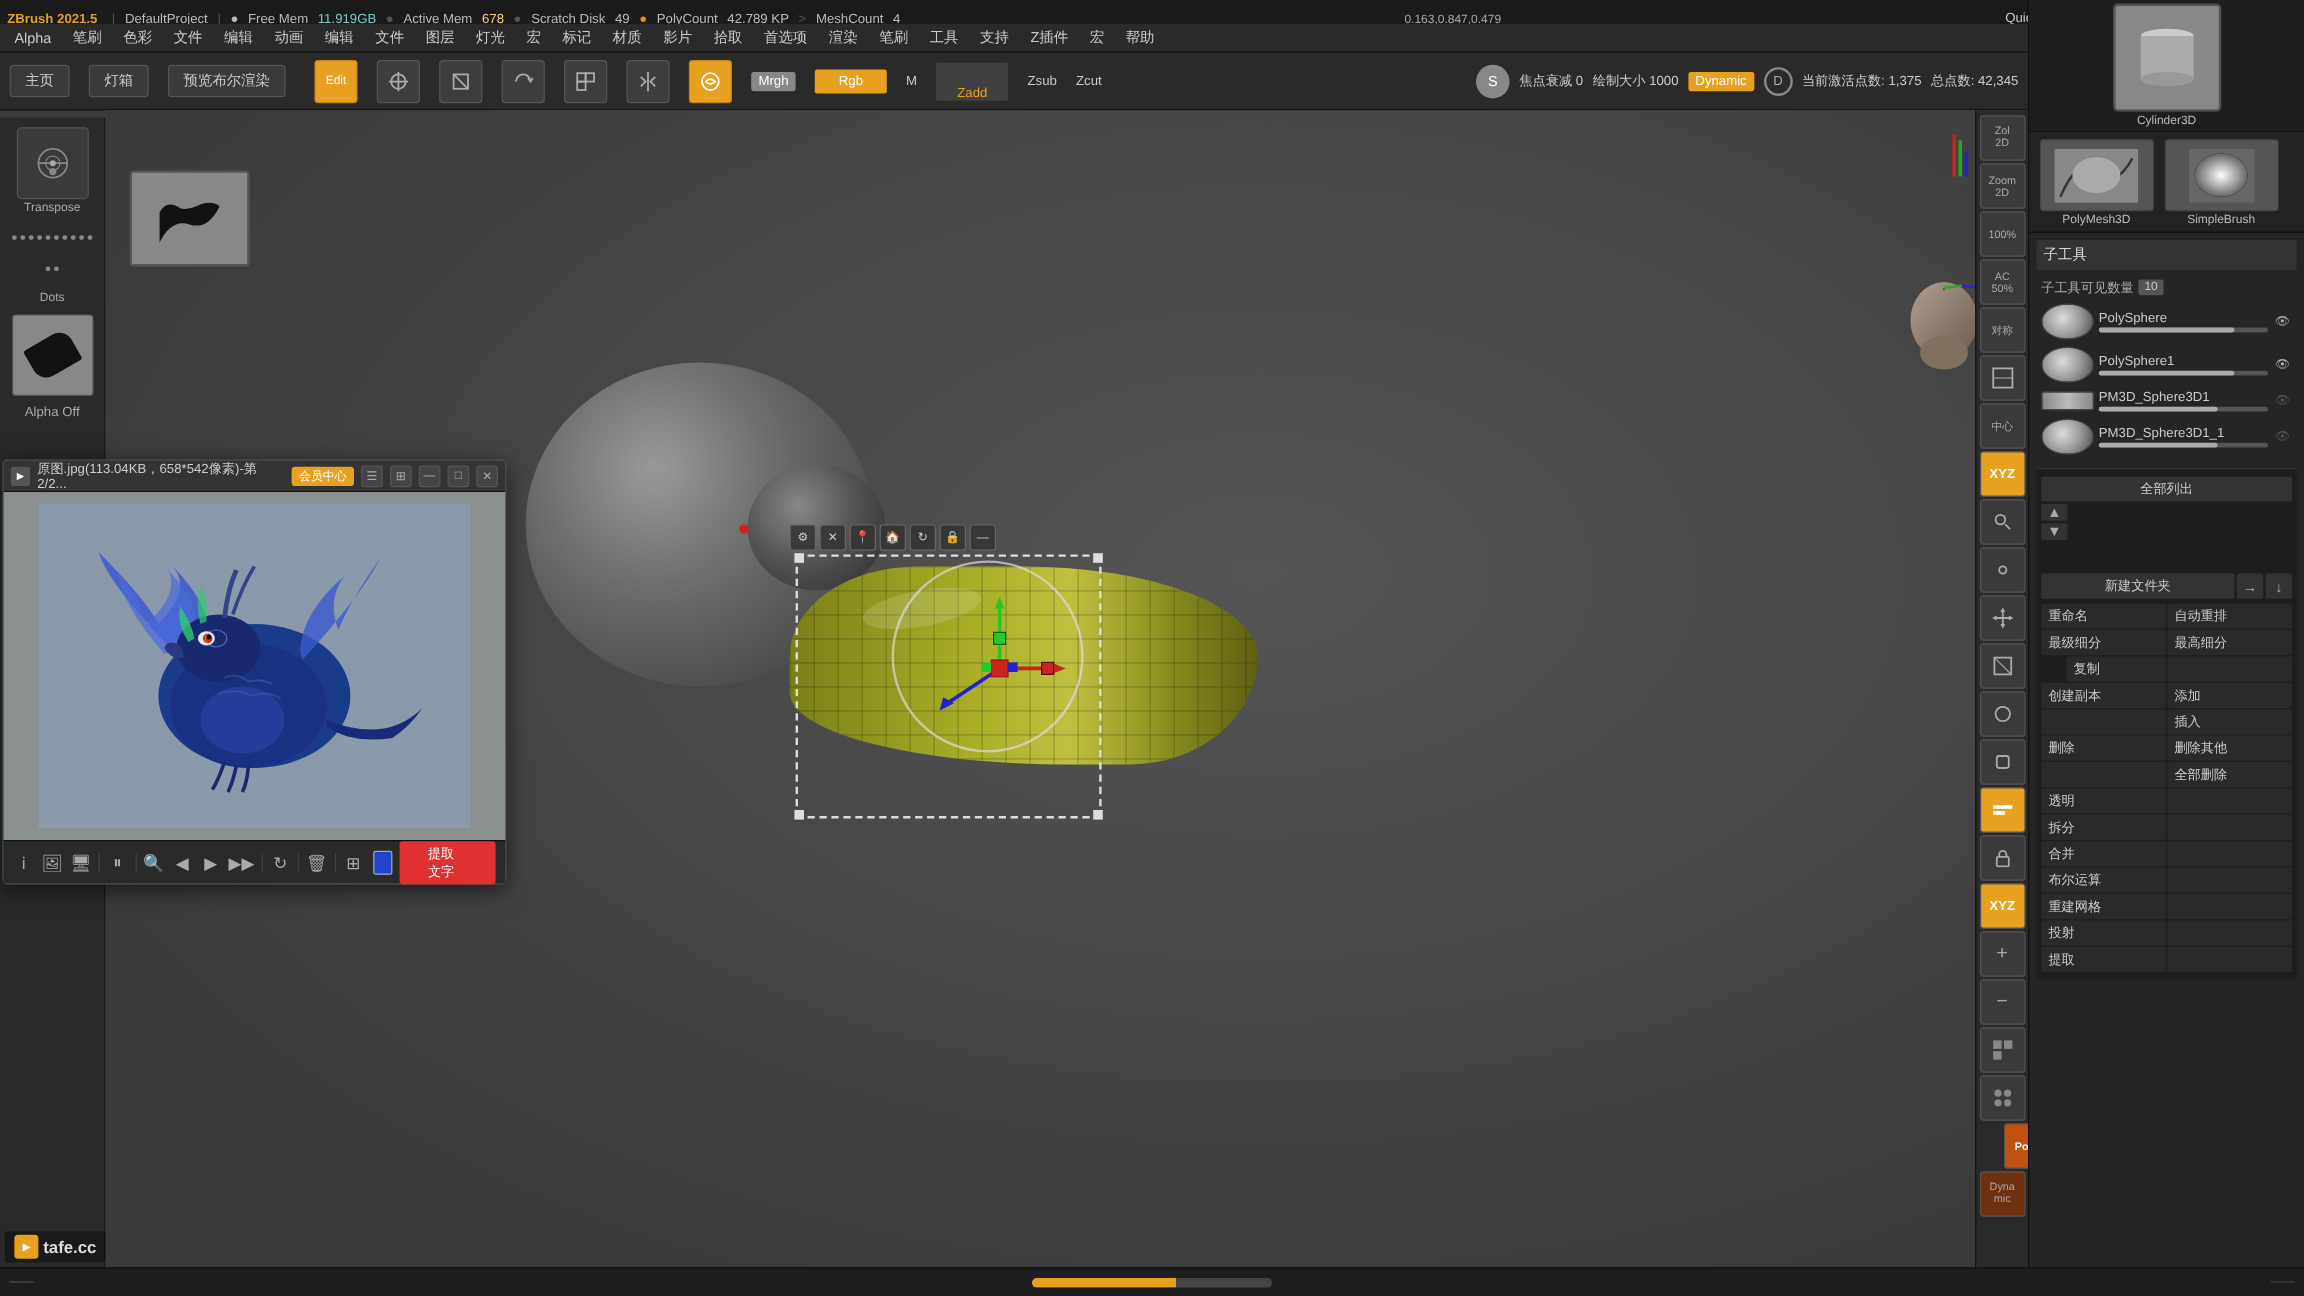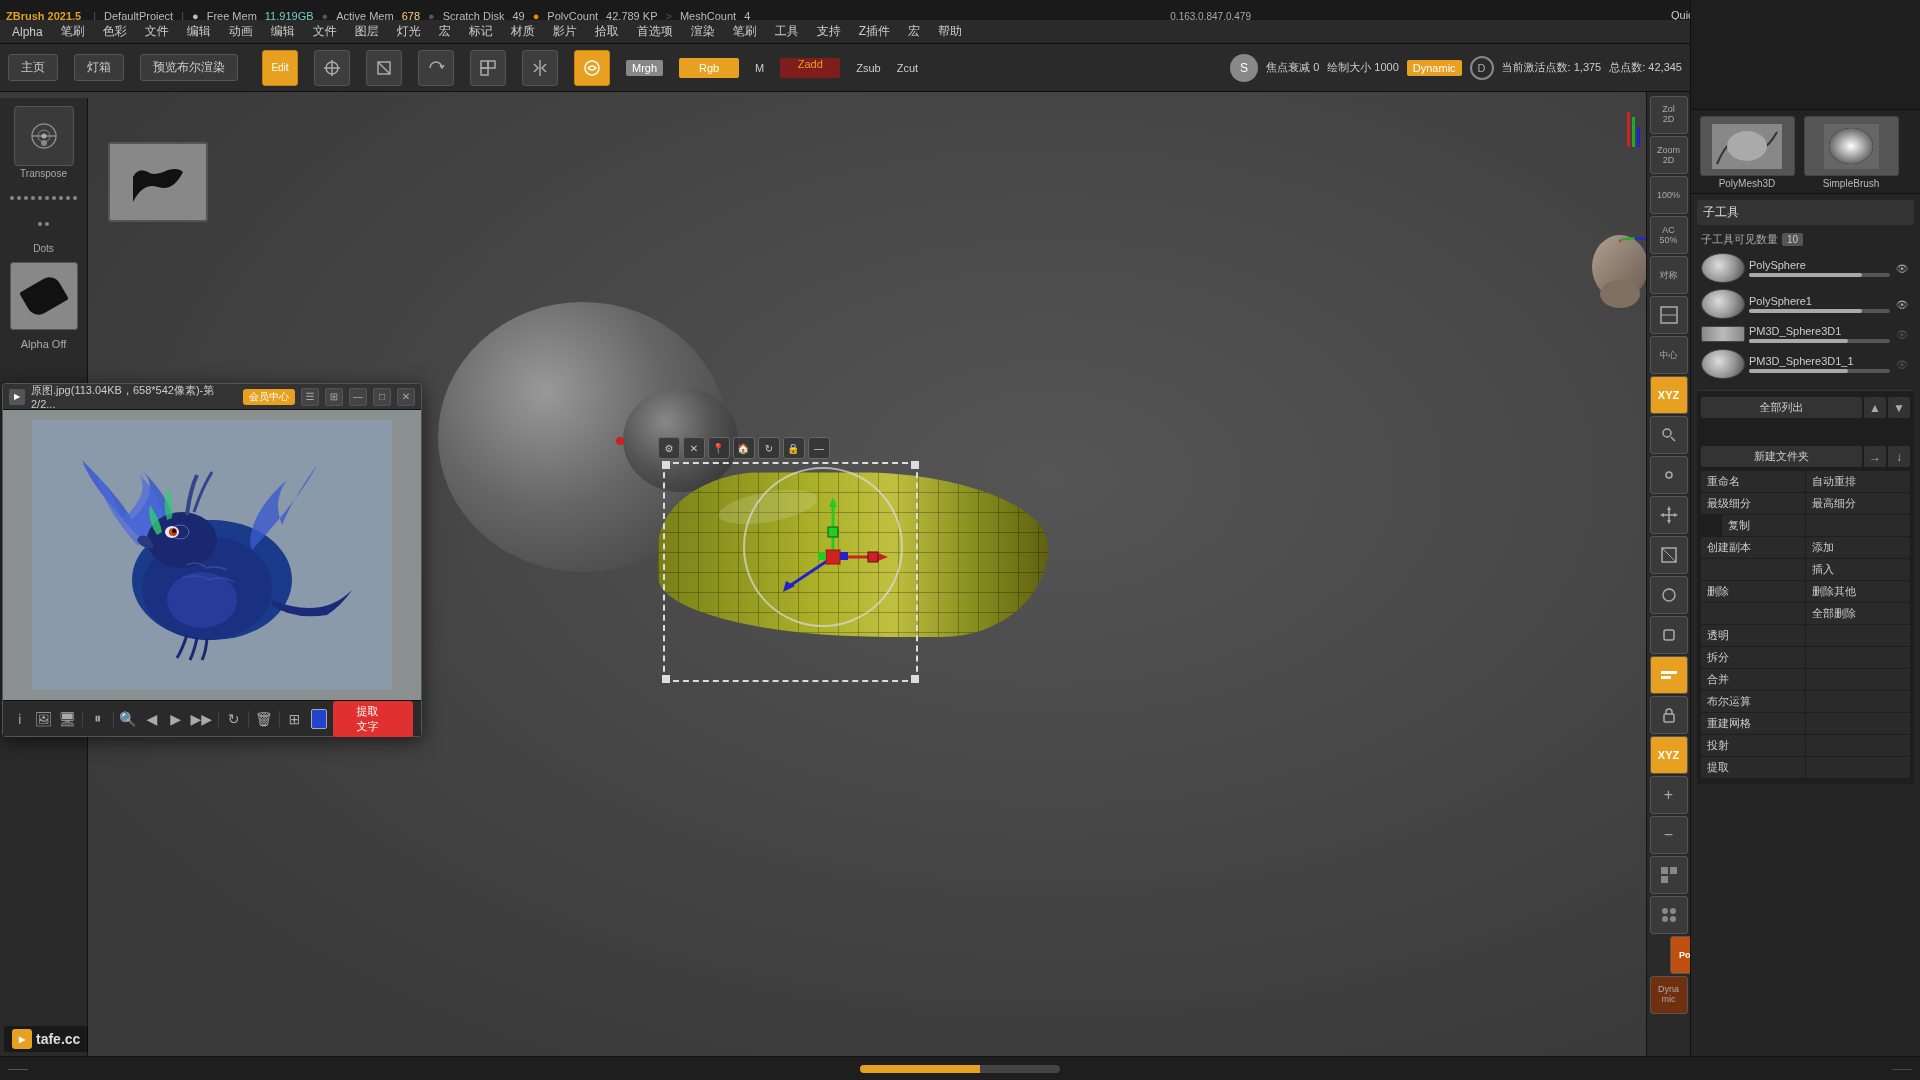--- a/index.html
+++ b/index.html
@@ -592,21 +592,21 @@
       <circle cx="10" cy="10" r="7"></circle>
         <path d="M6 10 Q10 6 14 10 Q10 14 6 10"></path>
     </svg>
   </div>
 
   <span style="padding:2px 6px; background:#888; color:#fff; border-radius:2px; font-size:11px; cursor:pointer;">Mrgh</span>
   <div style="width:60px; height:20px; background:#e8a020; border-radius:2px; display:flex; align-items:center; justify-content:center;">
     <span style="color:#fff; font-size:11px; cursor:pointer;">Rgb</span>
   </div>
   <span style="color:#ccc; font-size:11px; cursor:pointer;">M</span>
-  <div style="width:60px; height:20px; background:#7f1d1d; border-radius:2px; display:flex; align-items:flex-start; justify-content:center;">
+  <div style="width:60px; height:32px; background:#404040; border-radius:2px; display:flex; align-items:flex-end; justify-content:center;">
     <span style="color:#e8a020; font-size:11px; cursor:pointer;">Zadd</span>
   </div>
   <span style="color:#ccc; font-size:11px; cursor:pointer;">Zsub</span>
   <span style="color:#ccc; font-size:11px; cursor:pointer;">Zcut</span>
 
   <div style="margin-left:auto; display:flex; align-items:center; gap:8px;">
 
     <div style="width:28px; height:28px; background:#888; border-radius:50%; display:flex; align-items:center; justify-content:center; font-size:12px; color:#fff;">S</div>
     <span style="font-size:11px; color:#ccc;">焦点衰减 0</span>
     <span style="font-size:11px; color:#ccc;">绘制大小 1000</span>
@@ -856,20 +856,31 @@
     <div style="font-size:9px; text-align:center; font-weight:bold;">Poly</div>
   </div>
   <div class="right-icon-btn" style="background:#703010; font-size:9px;">
     <div style="text-align:center; line-height:1.1;">Dyna<br>mic</div>
   </div>
 </div>
 
 <div id="right-panel">
 
   <div id="right-top">
+    <div class="right-col">
+      <div class="brush-thumb">
+        <svg width="70" height="60" viewBox="0 0 70 60">
+          <rect width="70" height="60" fill="#888"></rect>
+          <ellipse cx="35" cy="12" rx="22" ry="6" fill="#ccc"></ellipse>
+          <rect x="13" y="12" width="44" height="36" fill="#aaa"></rect>
+          <ellipse cx="35" cy="48" rx="22" ry="6" fill="#999"></ellipse>
+        </svg>
+      </div>
+      <span class="brush-label">Cylinder3D</span>
+    </div>
   </div>
 
   <div style="display:flex; gap:4px; padding:6px 6px 4px; background:#222; border-bottom:1px solid #111;">
     <div class="right-col" style="width:100px;">
       <div style="width:95px; height:60px; background:#555; border:1px solid #444; border-radius:3px; display:flex; align-items:center; justify-content:center;">
         <svg width="70" height="45" viewBox="0 0 70 45">
           <rect width="70" height="45" fill="#888"></rect>
           <path d="M5 40 Q20 5 35 20 Q50 35 65 8" fill="none" stroke="#333" stroke-width="2"></path>
           <ellipse cx="35" cy="22" rx="20" ry="15" fill="#aaa"></ellipse>
         </svg>
@@ -942,21 +953,21 @@
       <div class="sub-tool-info">
         <div class="sub-tool-name">PM3D_Sphere3D1_1</div>
         <div class="sub-tool-slider">
           <div class="sub-tool-slider-fill" style="width:70%;"></div>
         </div>
       </div>
       <div class="eye-btn" style="color:#555;">👁</div>
     </div>
 
     <div style="margin-top:8px; background:#1e1e1e; border-top:1px solid #333; padding:4px 0;">
-      <div style="display:flex; gap:2px; padding:2px 4px;">
+      <div style="display:flex; gap:2px; padding:2px 4px;flex-direction:column;">
         <div style="flex:1; background:#333; padding:3px 6px; font-size:11px; color:#ccc; cursor:pointer; text-align:center; border-radius:2px;">全部列出</div>
         <div style="width:22px; background:#333; display:flex; align-items:center; justify-content:center; cursor:pointer; font-size:12px; color:#aaa; border-radius:2px;">▲</div>
         <div style="width:22px; background:#333; display:flex; align-items:center; justify-content:center; cursor:pointer; font-size:12px; color:#aaa; border-radius:2px;">▼</div>
       </div>
       <div style="display:flex; gap:2px; padding:2px 4px;margin-top:24px;">
         <div style="flex:1; background:#333; padding:3px 6px; font-size:11px; color:#ccc; cursor:pointer; text-align:center; border-radius:2px;">新建文件夹</div>
         <div style="width:22px; background:#333; display:flex; align-items:center; justify-content:center; cursor:pointer; font-size:12px; color:#aaa; border-radius:2px;">→</div>
         <div style="width:22px; background:#333; display:flex; align-items:center; justify-content:center; cursor:pointer; font-size:12px; color:#aaa; border-radius:2px;">↓</div>
       </div>
 

